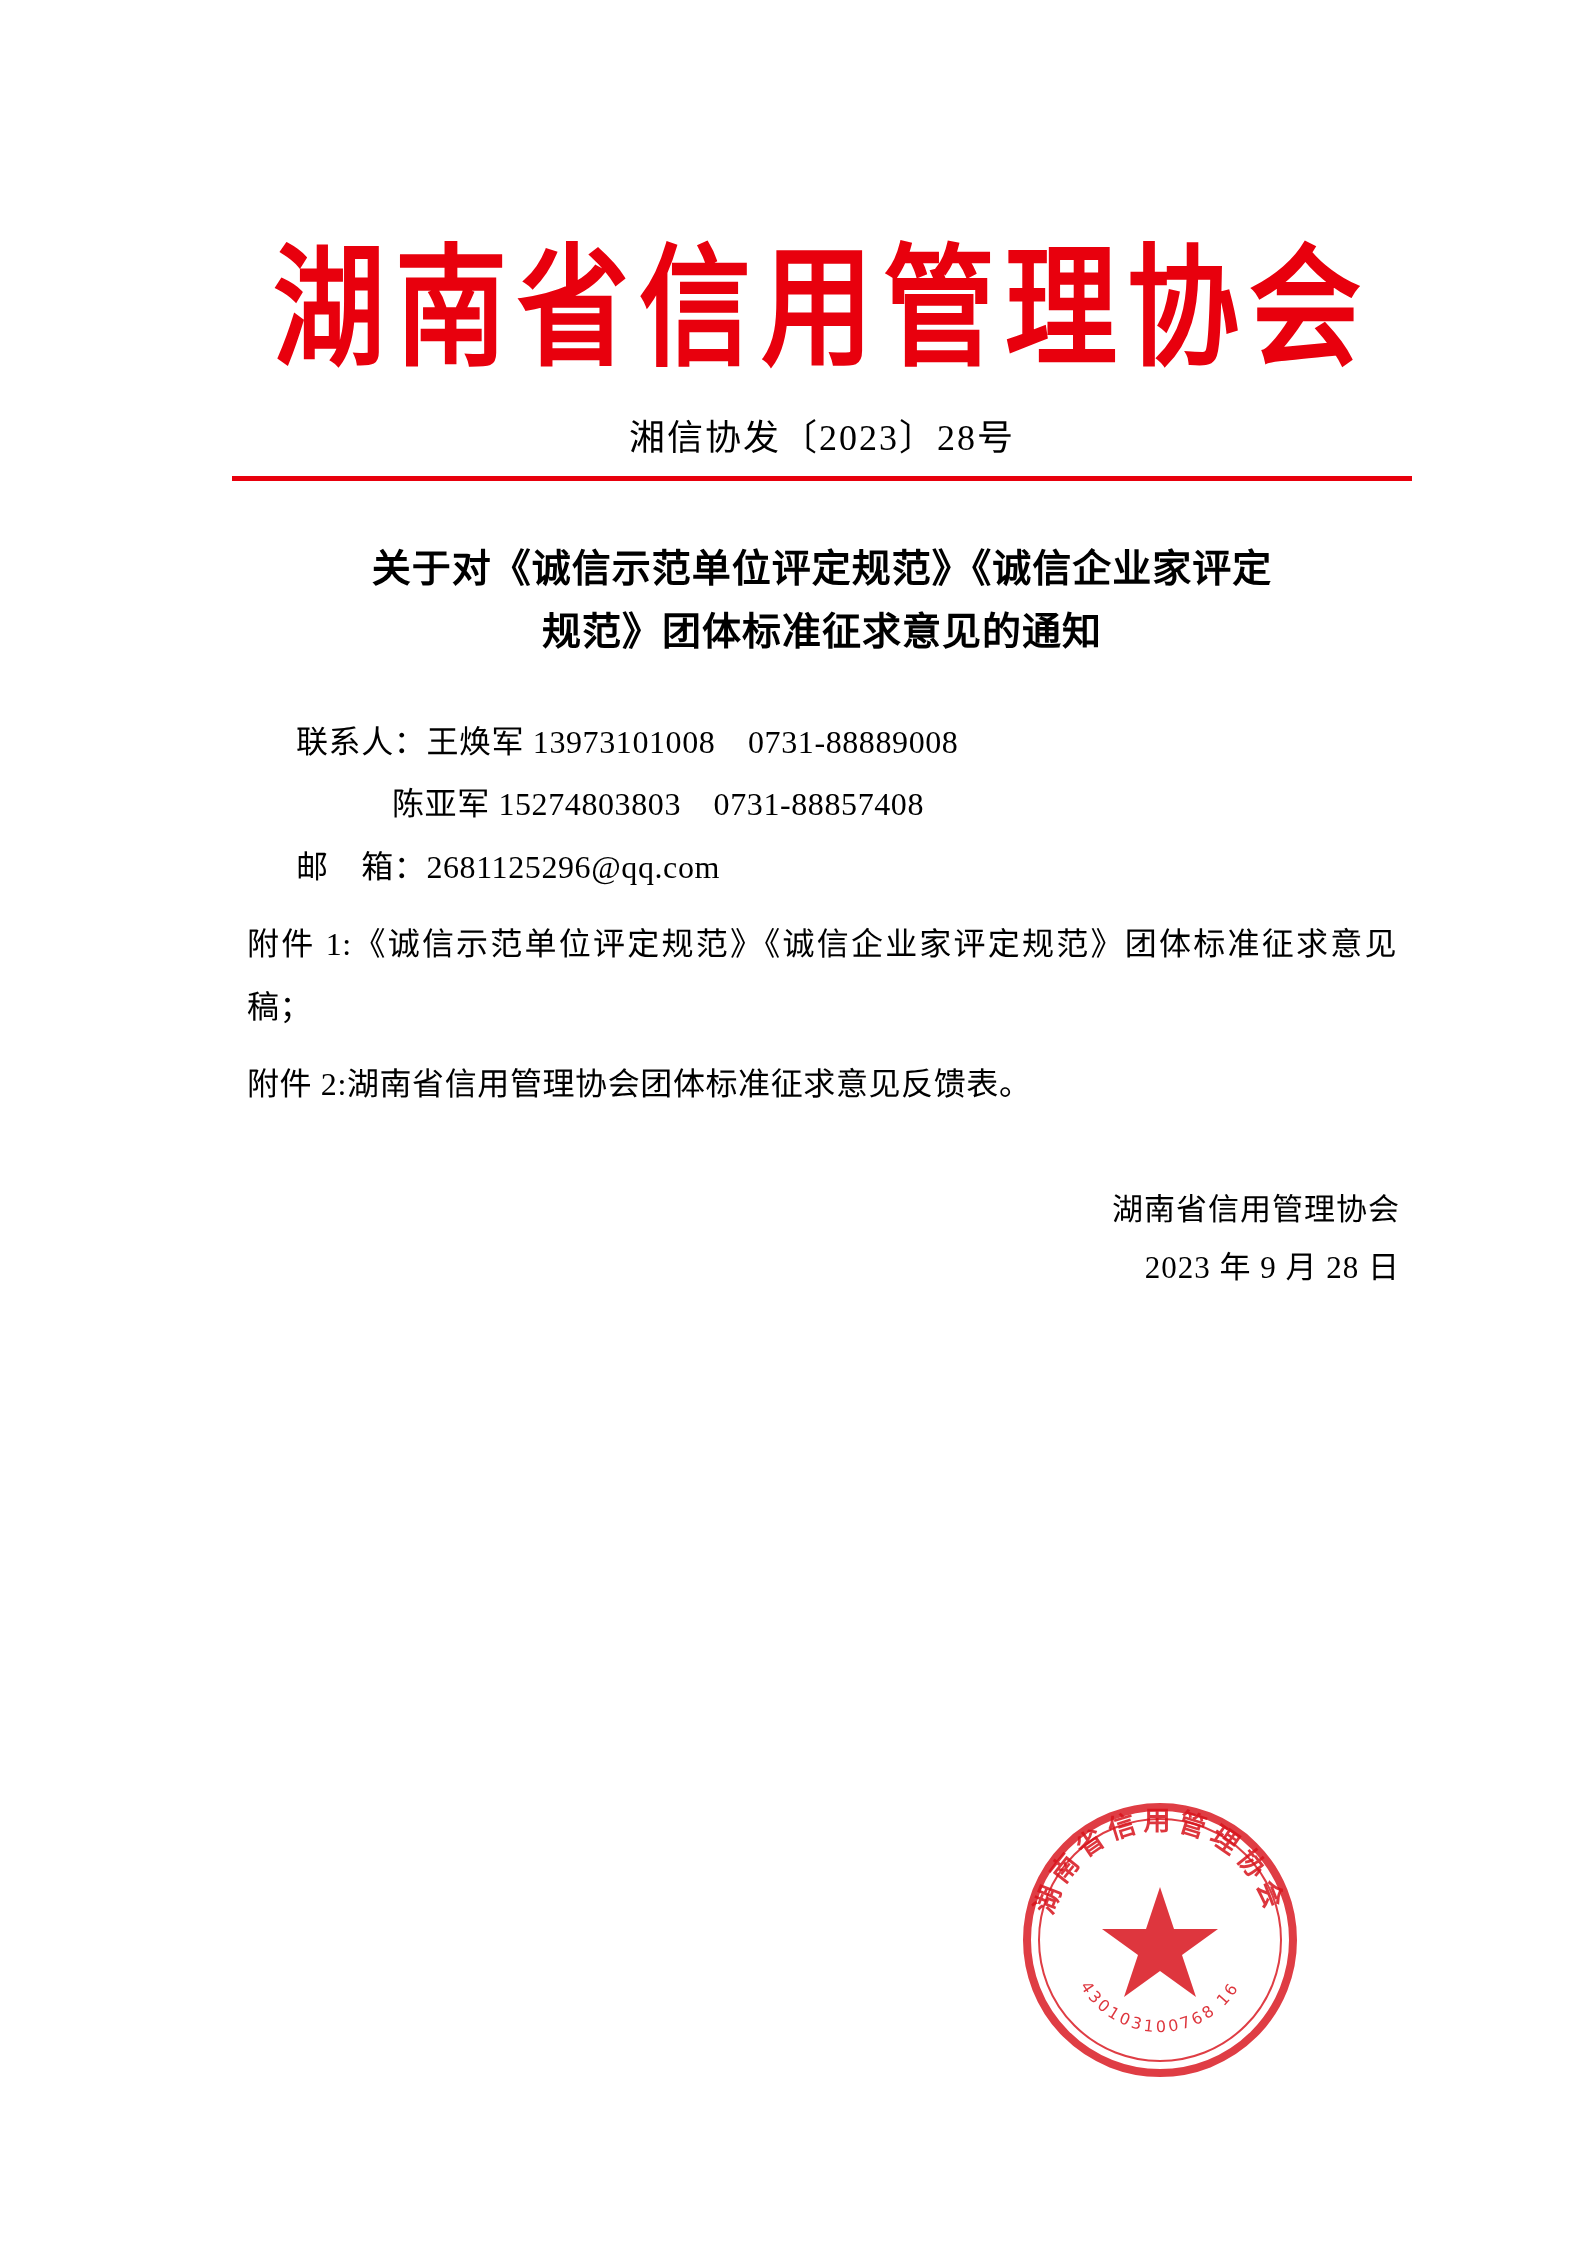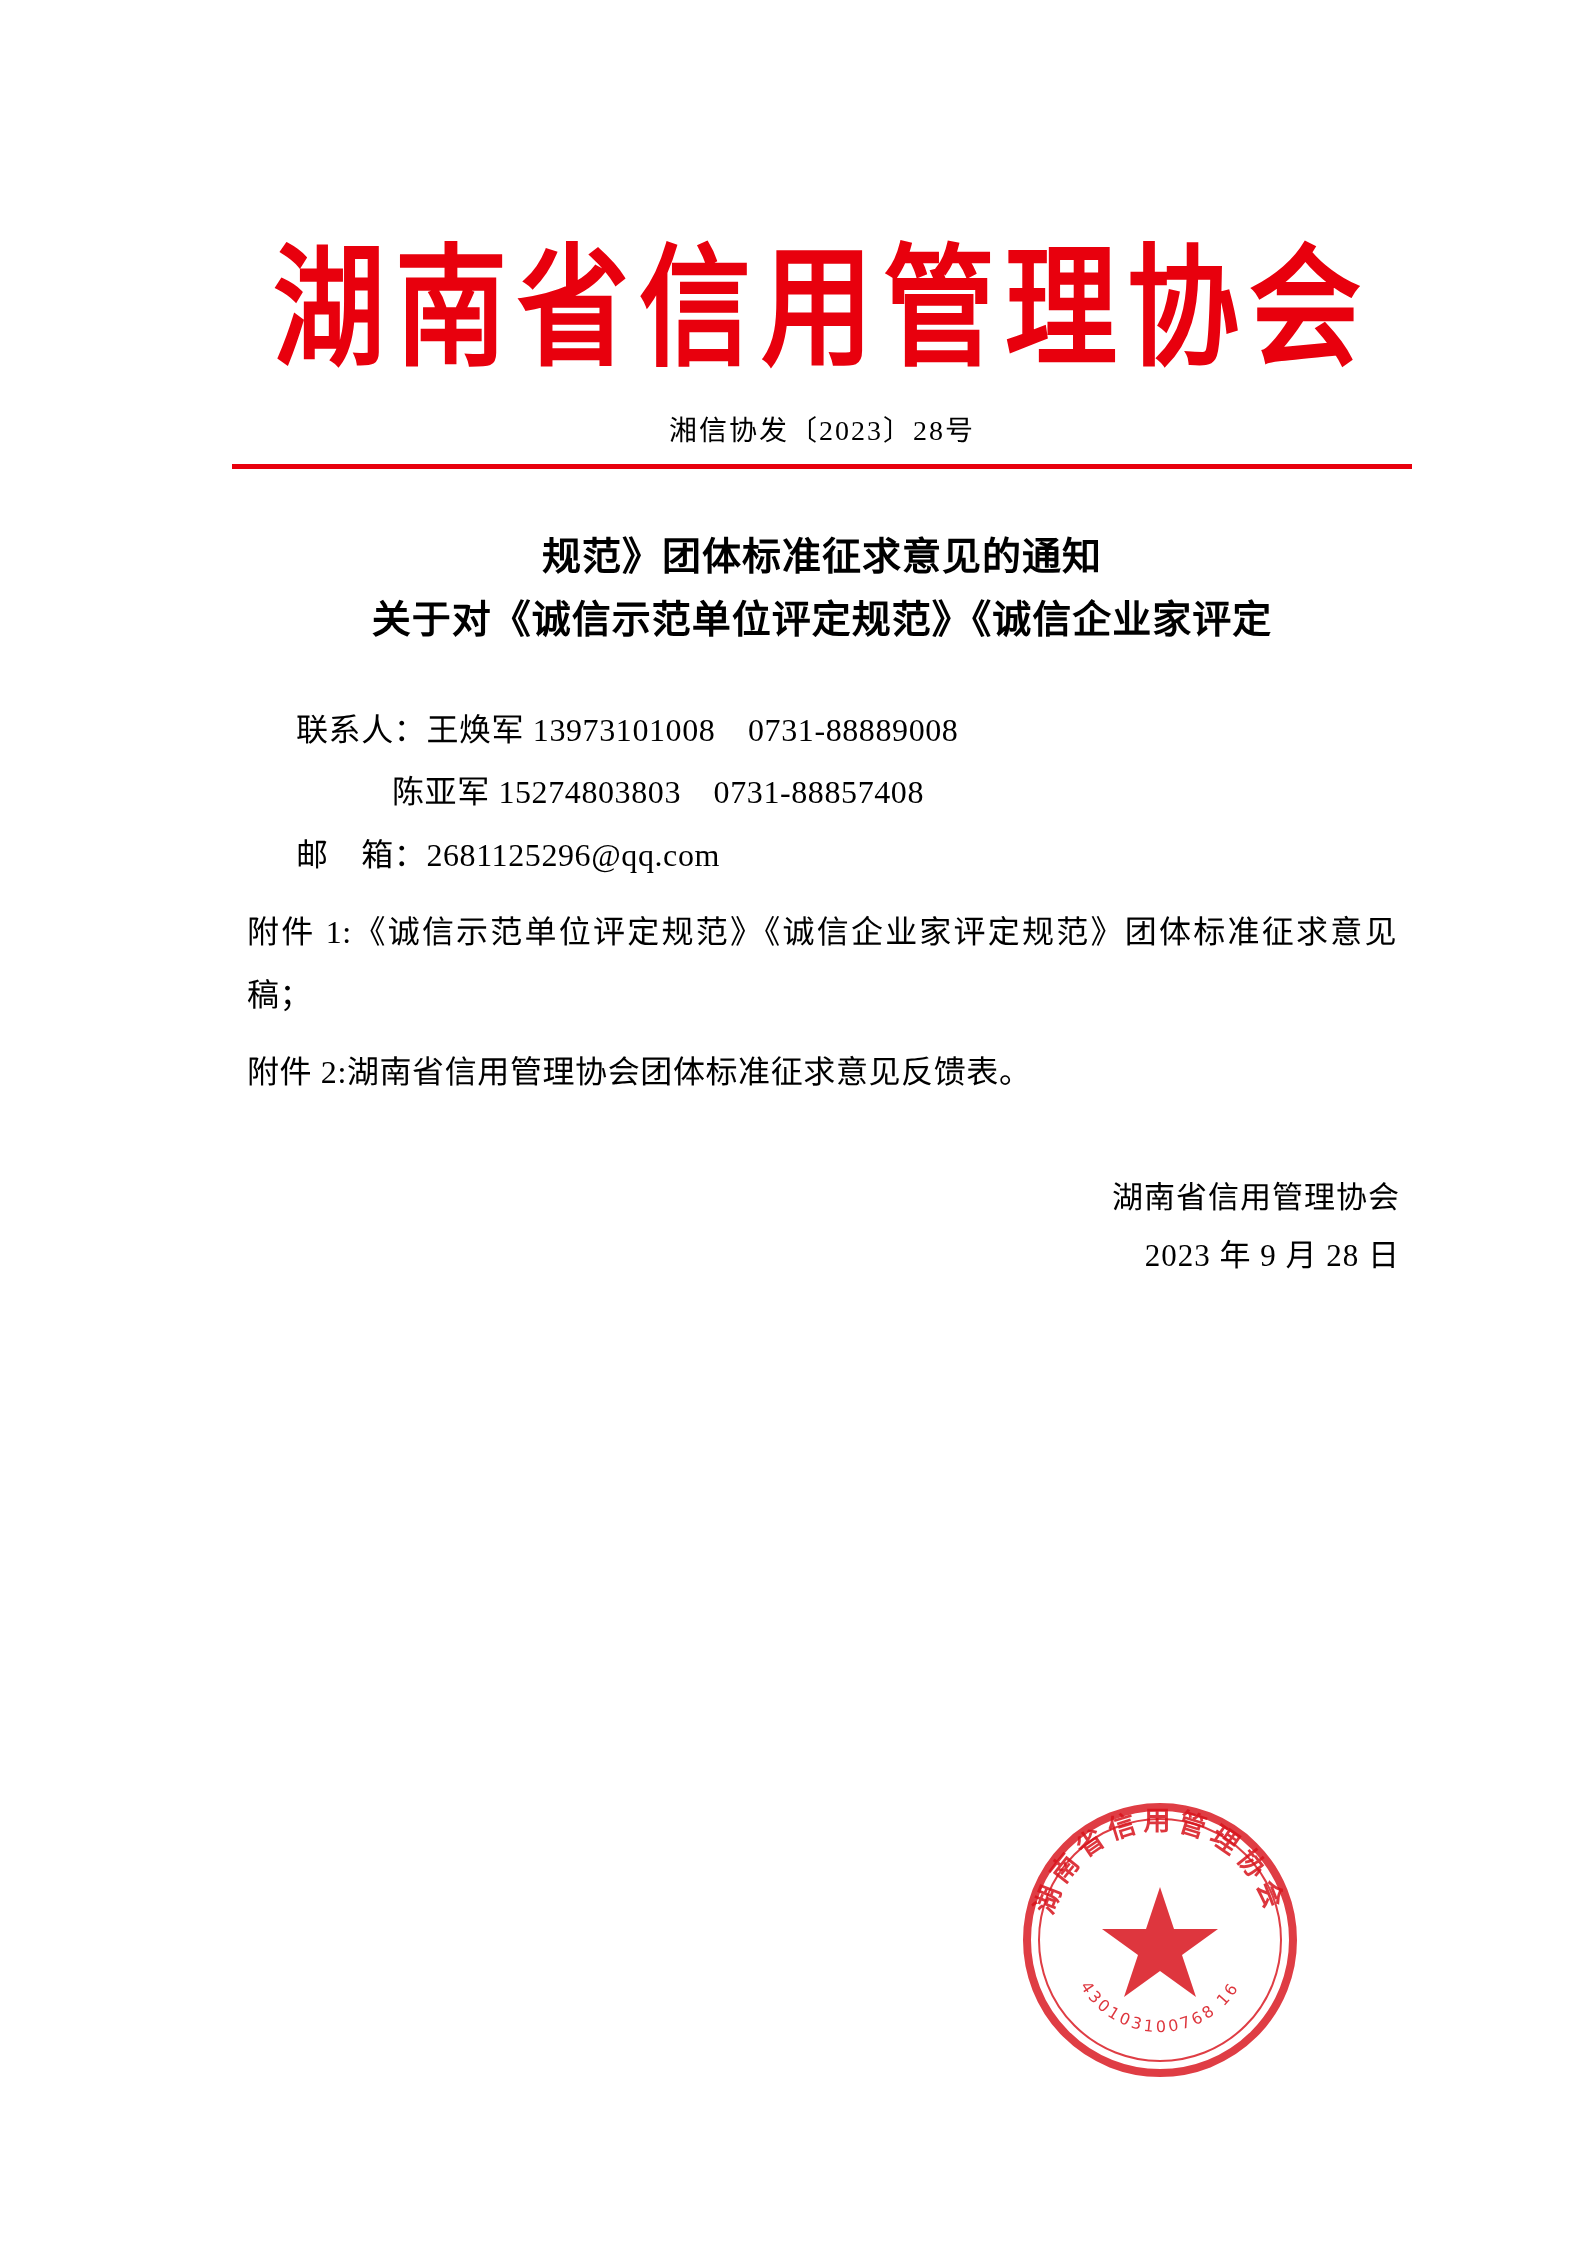--- a/index.html
+++ b/index.html
@@ -43,21 +43,21 @@
     font-weight: 700;
     font-size: 112px;
     letter-spacing: 10px;
     line-height: 1.05;
     white-space: nowrap;
     transform: scaleY(1.18);
     transform-origin: center top;
   }
   .doc-number {
     margin-top: 52px;
-    font-size: 28px;
+    font-size: 36px;
     letter-spacing: 2px;
     color: #000;
     font-family: "Liberation Serif", serif;
   }
   .red-rule {
     margin-top: 16px;
     height: 5px;
     background: #e8000d;
     width: 100%;
   }
@@ -138,22 +138,22 @@
 <div class="page">
   <div class="content">
 
     <div class="letterhead">
       <div class="letterhead-title">湖南省信用管理协会</div>
       <div class="doc-number">湘信协发〔2023〕28号</div>
       <div class="red-rule"></div>
     </div>
 
     <div class="doc-title">
+      <div>关于对《诚信示范单位评定规范》《诚信企业家评定</div>
       <div>规范》团体标准征求意见的通知</div>
-      <div>关于对《诚信示范单位评定规范》《诚信企业家评定</div>
     </div>
 
     <div class="body-text">
       <p class="contact-line">联系人：王焕军 13973101008　0731-88889008</p>
       <p class="contact-line second">陈亚军 15274803803　0731-88857408</p>
       <p class="mail-line">邮　箱：2681125296@qq.com</p>
       <p class="attach-line">附件 1:《诚信示范单位评定规范》《诚信企业家评定规范》团体标准征求意见稿；</p>
       <p class="attach-line">附件 2:湖南省信用管理协会团体标准征求意见反馈表。</p>
     </div>
 

